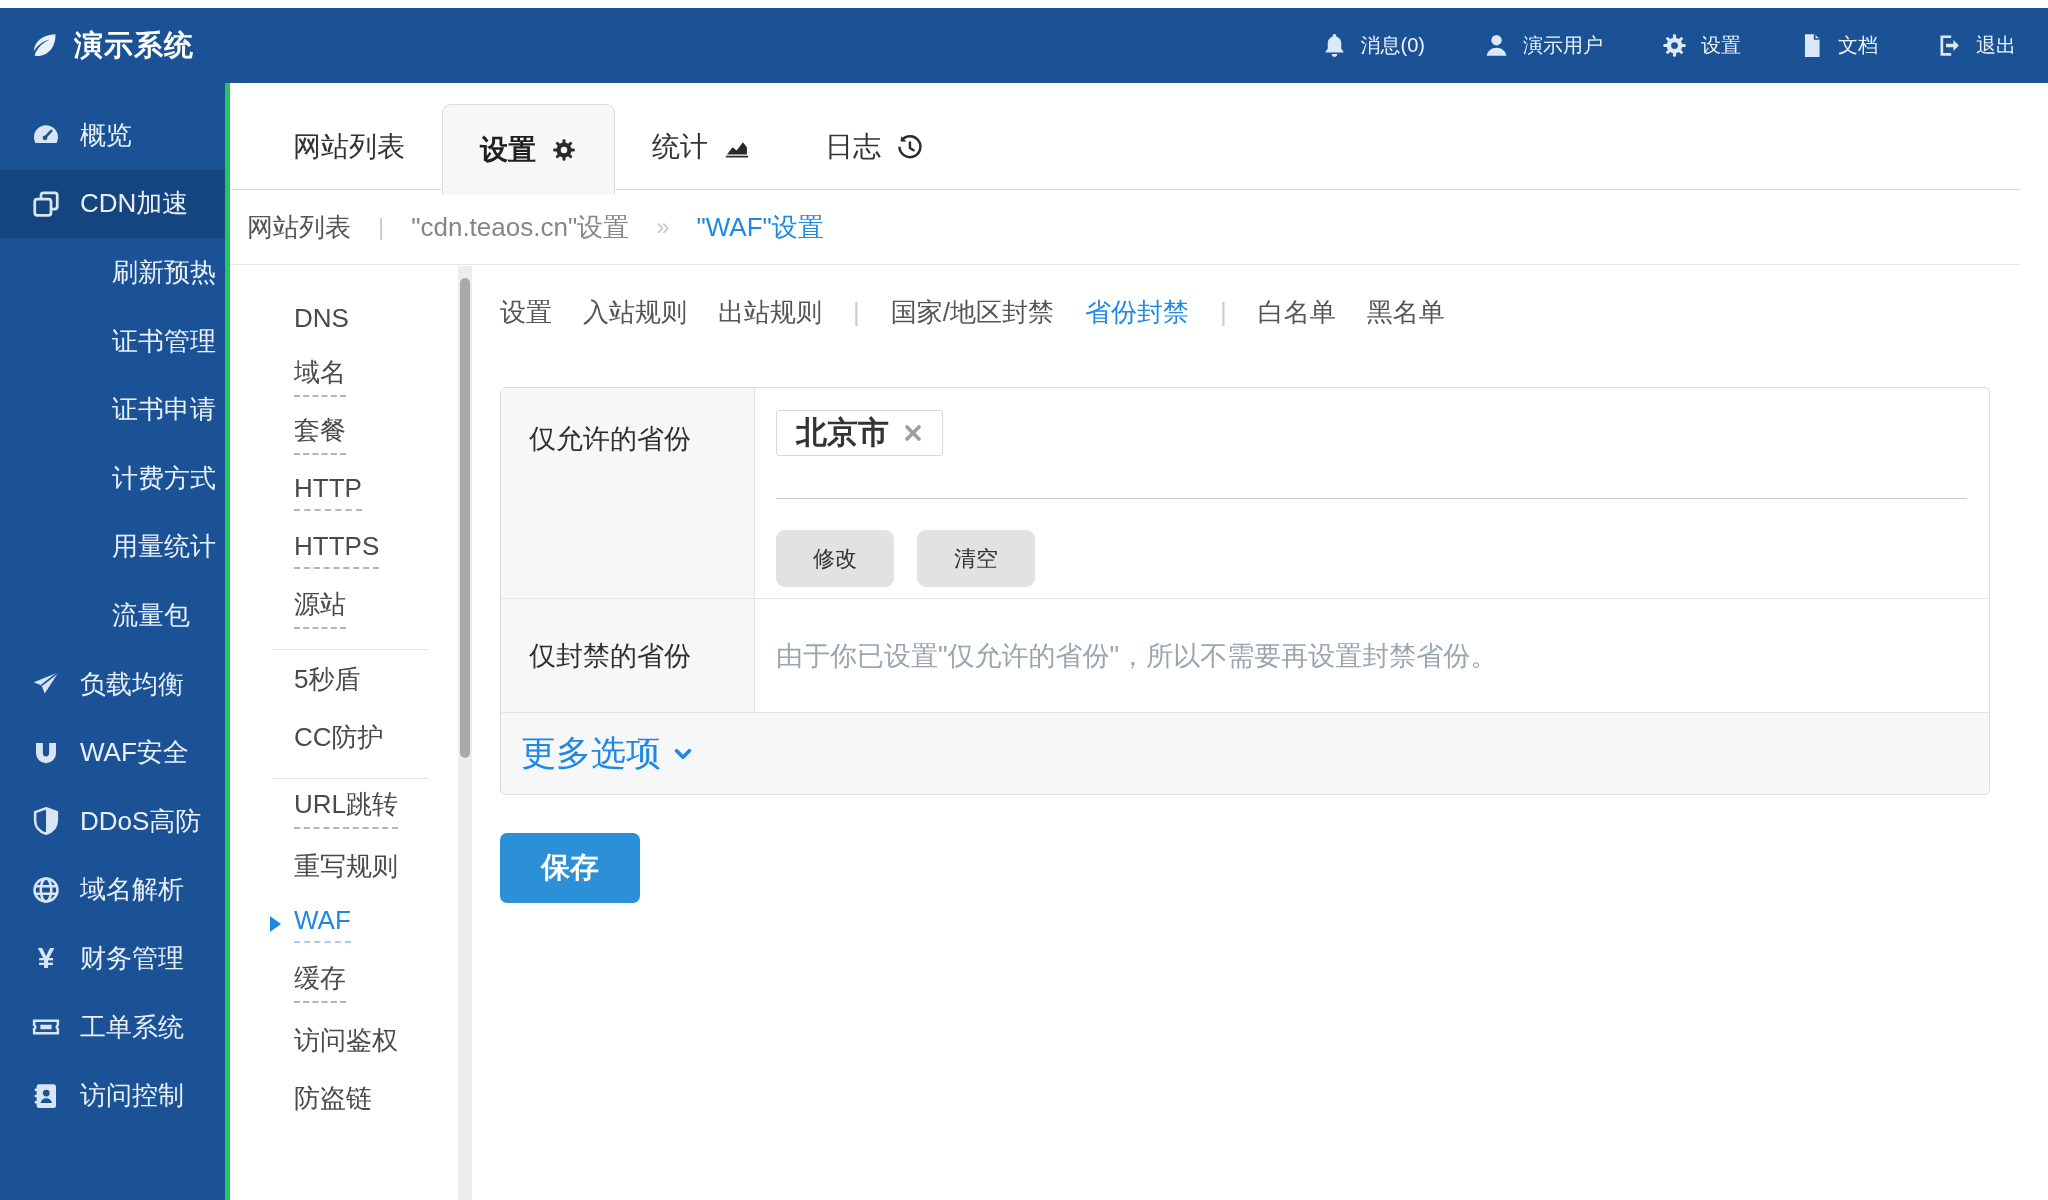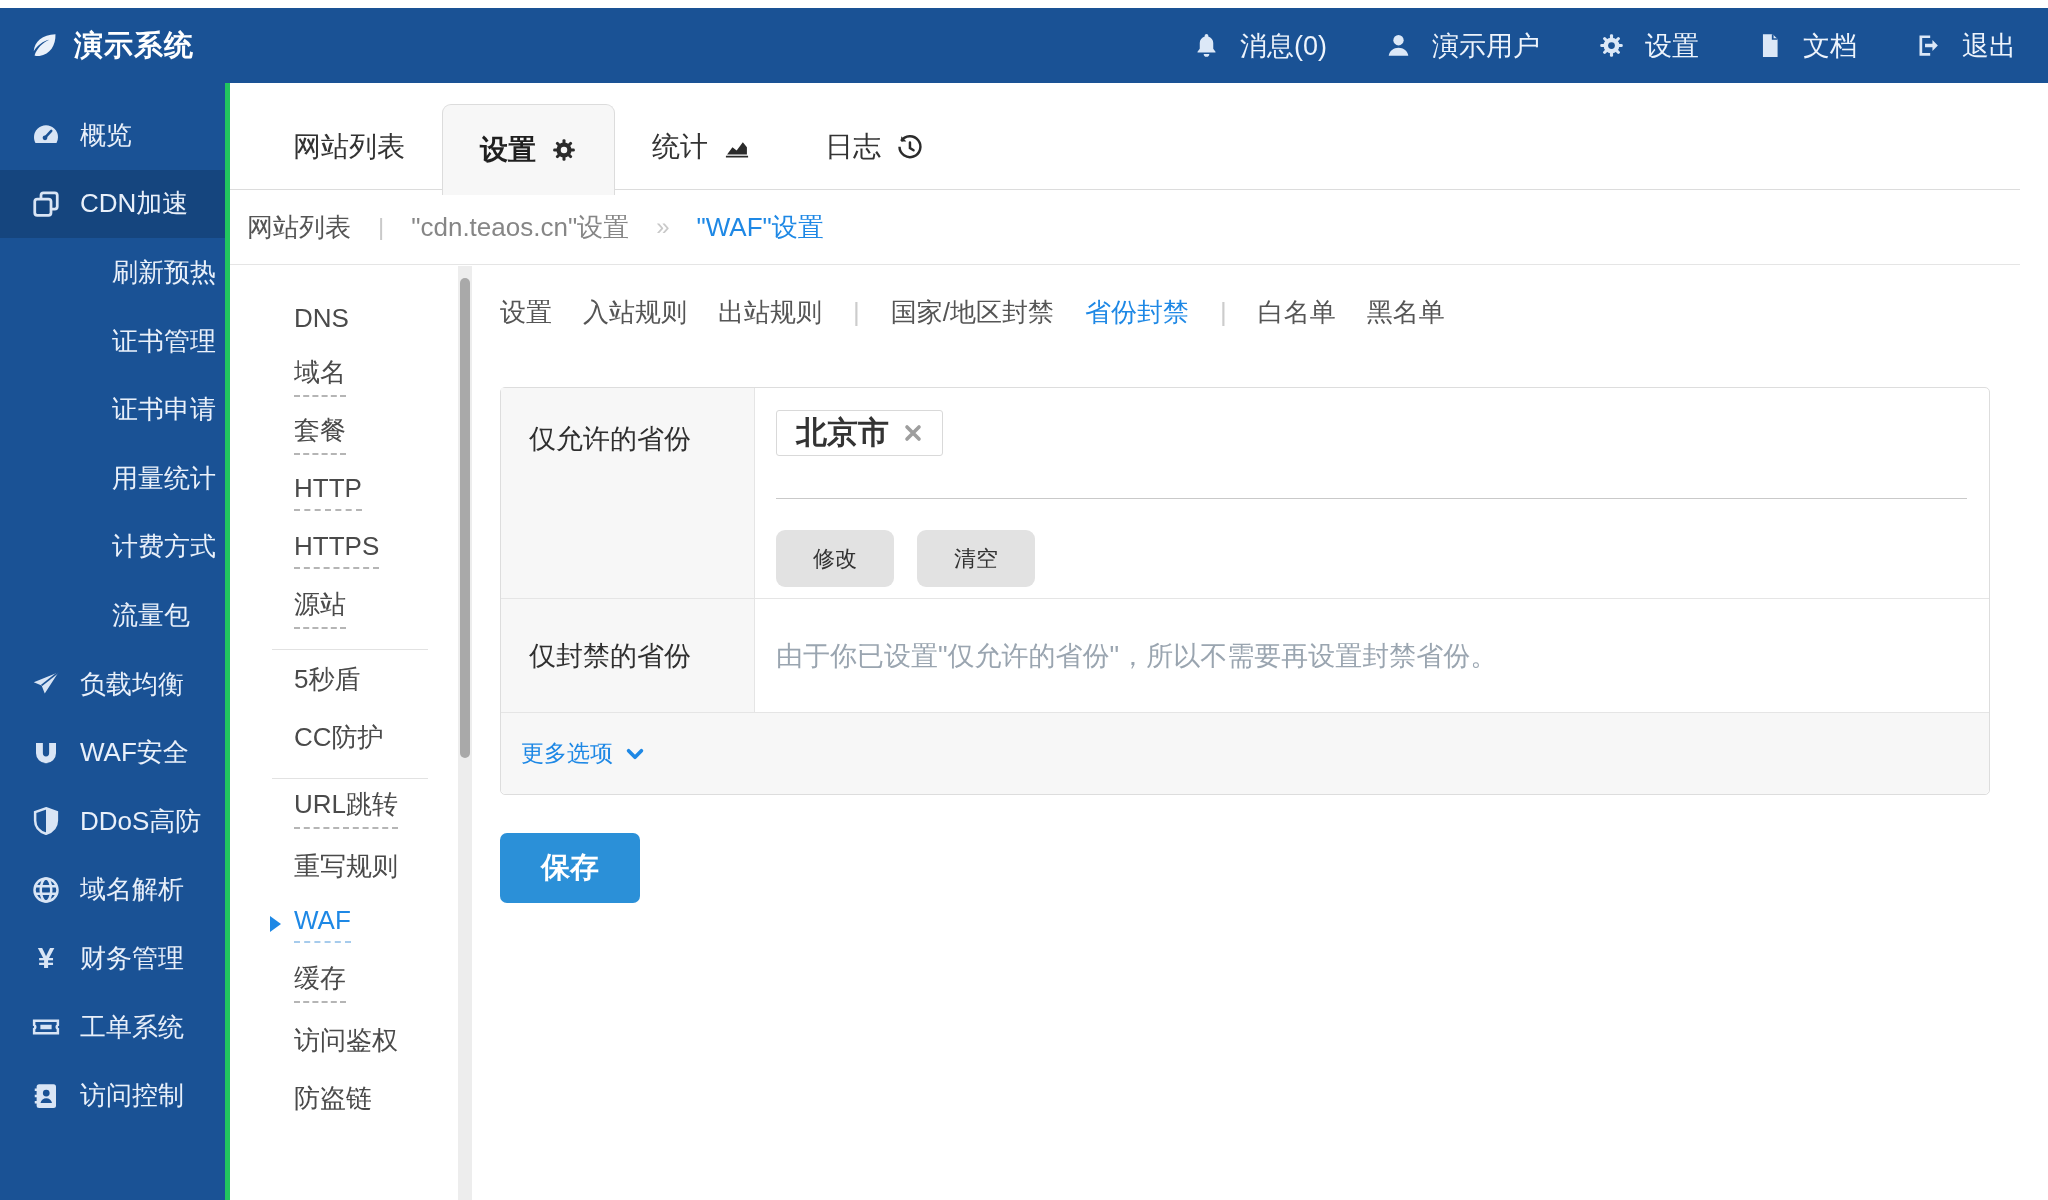--- a/index.html
+++ b/index.html
@@ -7,21 +7,21 @@
     width:2048px;height:1200px;position:relative;overflow:hidden;
     font-family:"Liberation Sans","DejaVu Sans",sans-serif;background:#fff;
   }
   svg{display:block}
   .icon{display:inline-flex;align-items:center;justify-content:center}
 
   
   .topbar{position:absolute;left:0;top:8px;width:2048px;height:75px;background:#1a5295;display:flex;align-items:center;z-index:5}
   .brand{display:flex;align-items:center;gap:14px;padding-left:28px;font-size:29px;font-weight:bold;color:#fff;letter-spacing:1px}
   .topbar-menu{margin-left:auto;display:flex;align-items:center;padding-right:32px}
-  .topbar-item{display:flex;align-items:center;gap:20px;margin-left:58px;font-size:27px;color:#eef4fc;cursor:pointer}
+  .topbar-item{display:flex;align-items:center;gap:13px;margin-left:58px;font-size:20px;color:#eef4fc;cursor:pointer}
   .topbar-item .icon{color:#dce8f7}
 
   
   .sidebar{position:absolute;left:0;top:75px;width:230px;bottom:0;background:#1a5295;border-right:5px solid #22c55e;box-sizing:border-box;padding-top:26px}
   .side-item{height:68.6px;display:flex;align-items:center;color:#e9f0fa;font-size:26px;cursor:pointer;white-space:nowrap}
   .side-item .icon{width:32px;margin-left:30px;margin-right:18px;color:#d9e5f5;justify-content:center}
   .side-item.active{background:#15457e}
   .side-item.indent{padding-left:112px}
   .yen-glyph{font-size:30px;font-weight:bold;line-height:1}
 
@@ -69,21 +69,21 @@
   .label-cell{width:254px;flex:none;background:#f7f7f7;border-right:1px solid #e5e5e5;box-sizing:border-box;font-weight:normal;font-size:27px;color:#2f2f2f;padding-left:28px}
   .row1 .label-cell{padding-top:33px}
   .row2 .label-cell{display:flex;align-items:center;padding-top:0}
   .row1-content{flex:1;padding:22px 22px 0 21px}
   .tag{display:inline-flex;align-items:center;border:1px solid #d9d9d9;border-radius:3px;padding:0 19px;height:44px;font-size:31px;font-weight:bold;color:#333;background:#fff}
   .tag-x{margin-left:14px;cursor:pointer;display:inline-flex;color:#9e9e9e}
   .input-line{border-bottom:1px solid #c9c9c9;margin-top:42px}
   .btn-row{margin-top:31px;display:flex;gap:23px}
   .btn-gray{height:57px;padding:0 37px;background:#e2e2e2;border:none;border-radius:9px;font-size:22px;color:#333;font-family:inherit;cursor:pointer}
   .row2-content{flex:1;display:flex;align-items:center;padding-left:21px;font-size:27px;color:#9aa5b0}
-  .more-link{color:#1e88e5;font-size:23px;display:inline-flex;gap:11px;cursor:pointer}
+  .more-link{color:#1e88e5;font-size:35px;display:inline-flex;gap:11px;cursor:pointer}
   .more-link .icon{color:#1e88e5}
   .save-btn{position:absolute;top:568px;left:0;width:140px;height:70px;background:#2b90d8;color:#fff;border:none;border-radius:7px;font-size:29px;font-weight:bold;font-family:inherit;cursor:pointer}
 </style>
 </head>
 <body>
 
 <div class="topbar">
   <div class="brand">
     <span class="icon">
       <svg width="32" height="32" viewBox="0 0 24 24" fill="#eaf1fa">
@@ -167,24 +167,24 @@
   <div class="side-item indent">
       <span>刷新预热</span>
     </div>
   <div class="side-item indent">
       <span>证书管理</span>
     </div>
   <div class="side-item indent">
       <span>证书申请</span>
     </div>
   <div class="side-item indent">
+      <span>计费方式</span>
+    </div>
+  <div class="side-item indent">
       <span>用量统计</span>
-    </div>
-  <div class="side-item indent">
-      <span>计费方式</span>
     </div>
   <div class="side-item indent">
       <span>流量包</span>
     </div>
   <div class="side-item">
     <span class="icon">
       <svg width="30" height="30" viewBox="0 0 24 24">
           <path d="M22 2.5L2.2 10.6l6.3 2.5 2.5 6.4z" fill="currentColor"></path>
           <path d="M22 2.5L8.5 13.1" stroke="#1a5295" stroke-width="1.4"></path>
         </svg>

